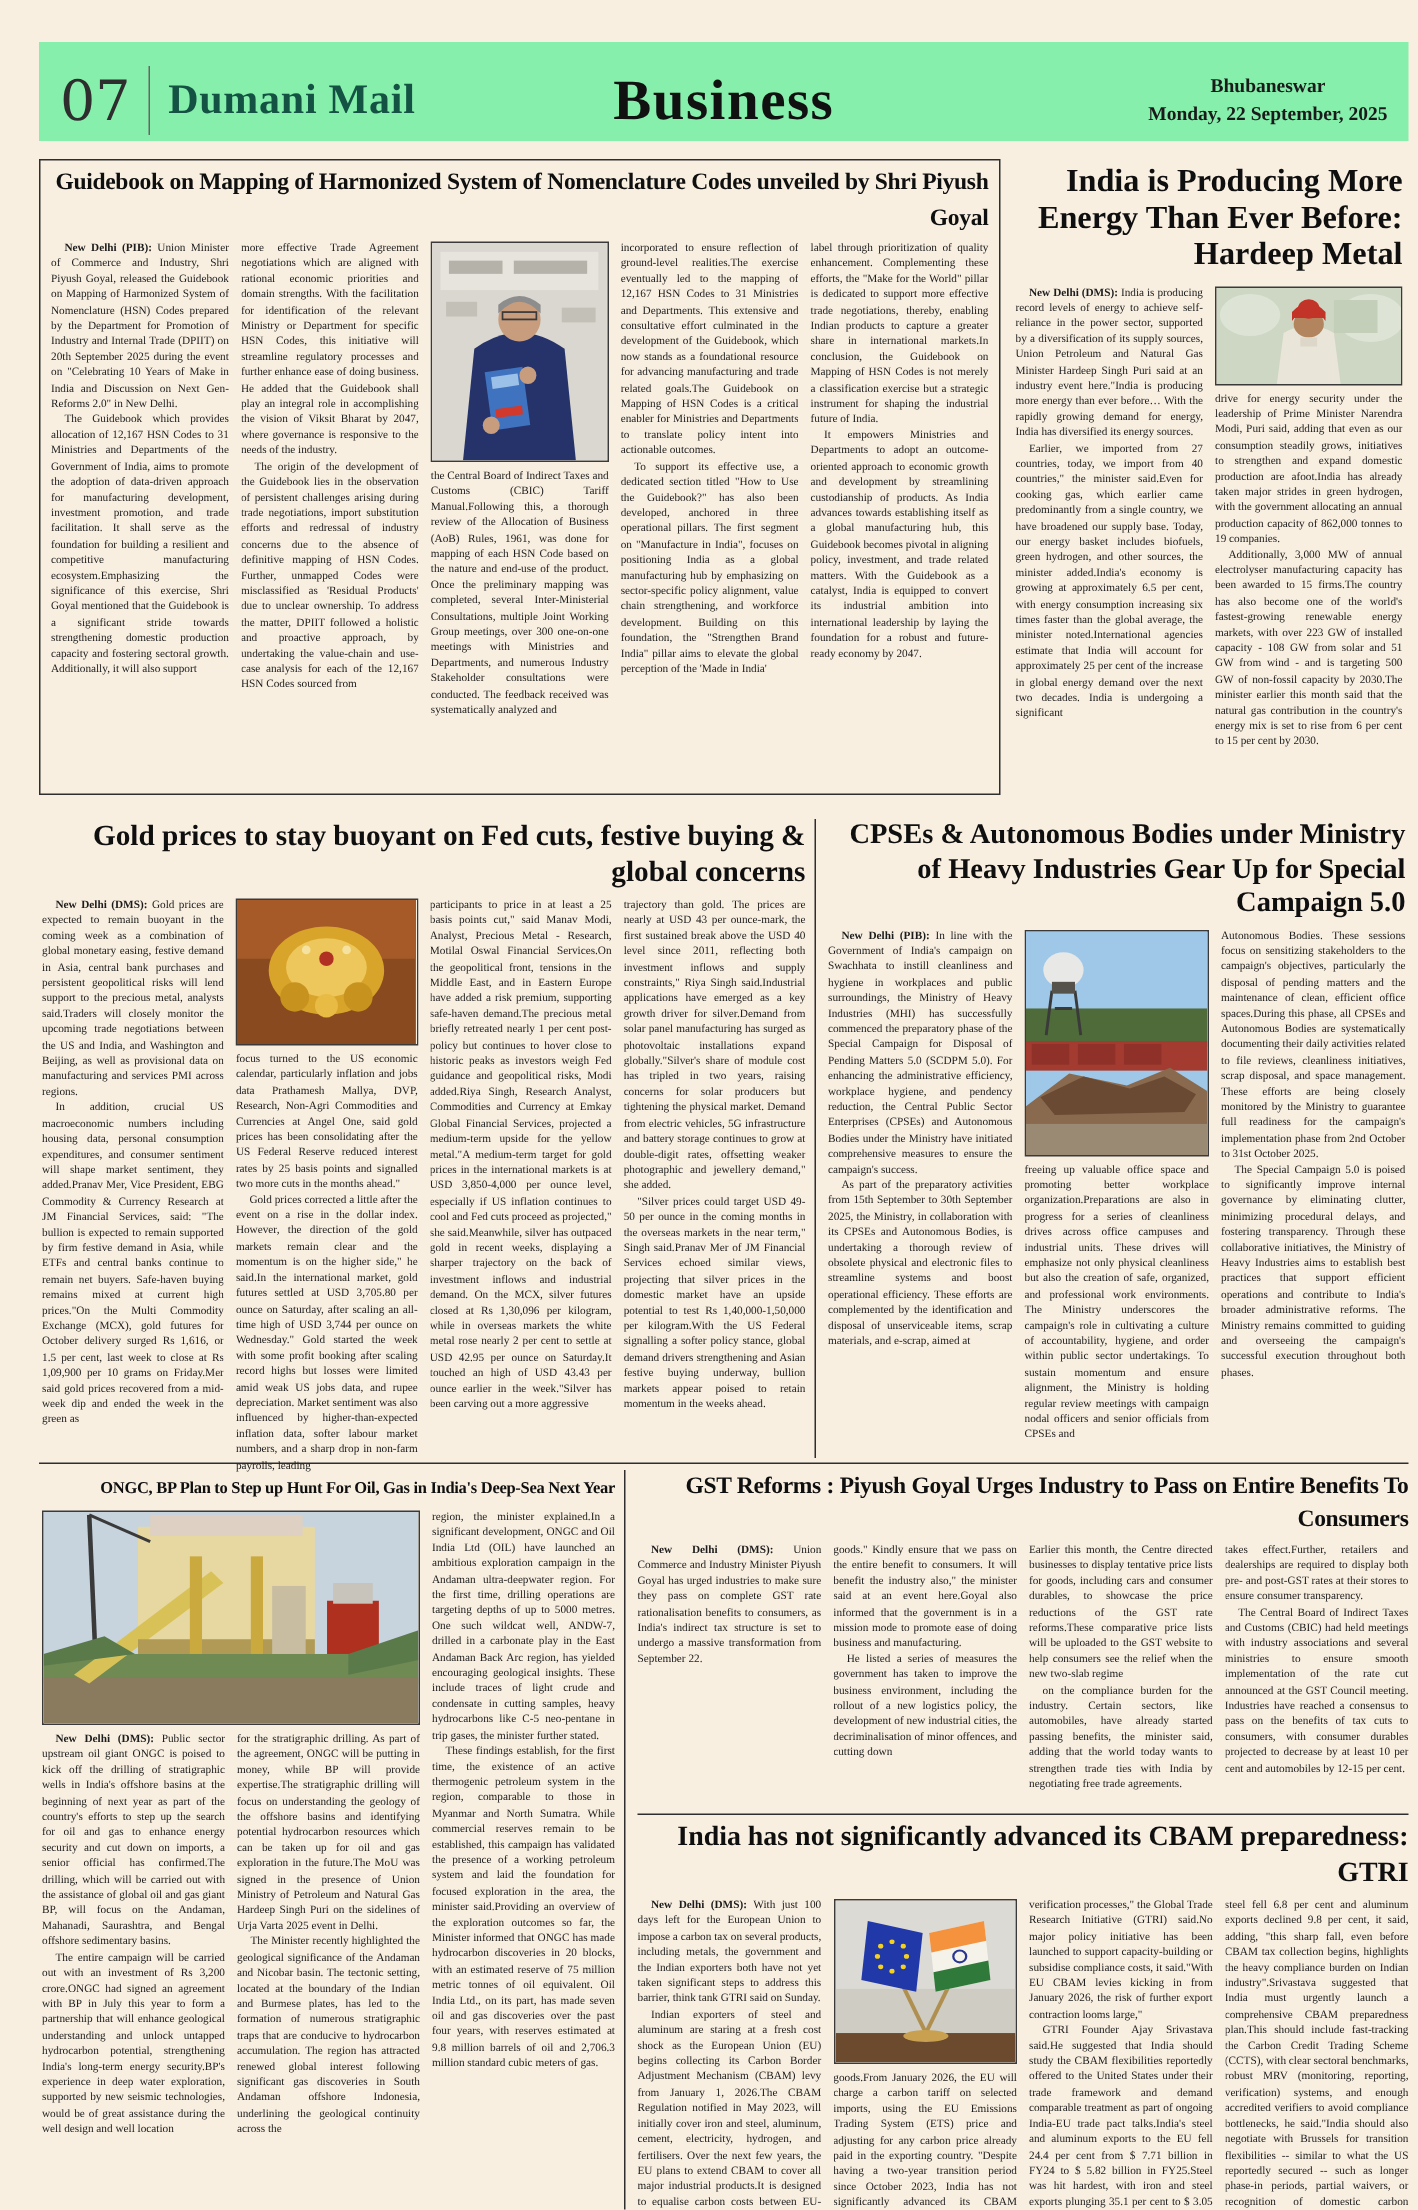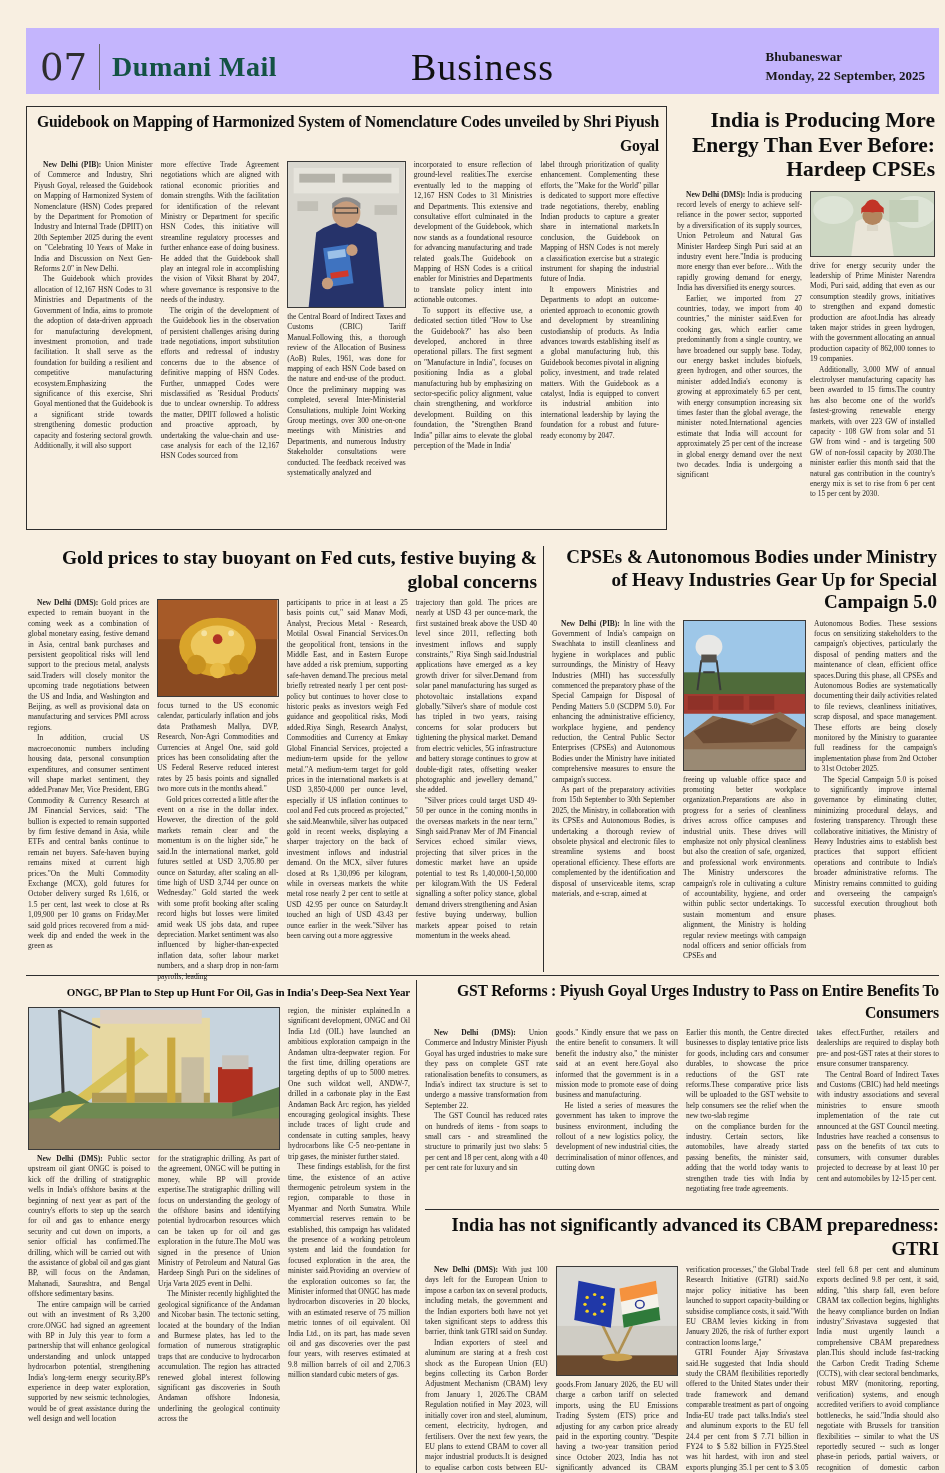--- a/index.html
+++ b/index.html
@@ -1,27 +1,27 @@
 <!DOCTYPE html>
 <html><head>
 <meta charset="utf-8">
 <style>
   *{margin:0;padding:0;box-sizing:border-box}
   html,body{width:945px;height:1473px;overflow:hidden}
   body{background:#f8efe1;color:#141414;font-family:"Liberation Serif","DejaVu Serif",serif}
   .page{padding:28px 6px 4px 26px}
 
   
-  .nphead{display:grid;grid-template-columns:1fr auto 1fr;align-items:center;background:#c4b5fd;height:66px;padding:16px 14px;margin-bottom:12px}
+  .nphead{display:grid;grid-template-columns:1fr auto 1fr;align-items:center;background:#86efac;height:66px;padding:16px 14px;margin-bottom:12px}
   .nphead-left{display:flex;align-items:center}
   .pgnum{font-size:37px;color:#2e2e2e;font-family:"DejaVu Serif",serif;font-weight:400}
   .vline{width:1px;height:46px;background:#666;margin:0 12px}
   .masthead{font-size:28px;font-weight:700;color:#145244;letter-spacing:.5px}
-  .section-title{text-align:center;font-size:38px;font-weight:400;letter-spacing:1px;color:#111}
-  .dateblock{justify-self:end;text-align:left;font-weight:700;font-size:13px;line-height:1.45;color:#1a1a1a}
+  .section-title{text-align:center;font-size:38px;font-weight:700;letter-spacing:1px;color:#111}
+  .dateblock{justify-self:end;text-align:center;font-weight:700;font-size:13px;line-height:1.45;color:#1a1a1a}
 
   
   .headline{font-weight:700;text-align:right;color:#0f0f0f}
   .cols{display:flex;gap:8px;overflow:hidden}
   .col{flex:1;overflow:hidden;text-align:justify;font-size:7.5px;line-height:10.4px;color:#1c1c1c}
   .col p{text-indent:9px}
   .col.cont p:first-child{text-indent:0}
   .dateline{font-weight:700}
   figure.photo{display:block;border:1px solid #3a3a3a;margin:1px 0 4px 0;overflow:hidden}
   figure.photo svg{display:block;width:100%;height:100%}
@@ -133,21 +133,21 @@
         <div class="col cont">
           <div>
               <p>label through prioritization of quality enhancement. Complementing these efforts, the "Make for the World" pillar is dedicated to support more effective trade negotiations, thereby, enabling Indian products to capture a greater share in international markets.In conclusion, the Guidebook on Mapping of HSN Codes is not merely a classification exercise but a strategic instrument for shaping the industrial future of India.</p>
               <p>It empowers Ministries and Departments to adopt an outcome-oriented approach to economic growth and development by streamlining custodianship of products. As India advances towards establishing itself as a global manufacturing hub, this Guidebook becomes pivotal in aligning policy, investment, and trade related matters. With the Guidebook as a catalyst, India is equipped to convert its industrial ambition into international leadership by laying the foundation for a robust and future-ready economy by 2047.</p>
             </div>
         </div>
       </div>
     </div>
 
     <div class="a2">
-      <div class="headline">India is Producing More Energy Than Ever Before: Hardeep CPSEs</div>
+      <div class="headline">India is Producing More Energy Than Ever Before: Hardeep Metal</div>
       <div class="cols">
         <div class="col">
           <p><span class="dateline">New Delhi (DMS):</span> <span>India is producing record levels of energy to achieve self-reliance in the power sector, supported by a diversification of its supply sources, Union Petroleum and Natural Gas Minister Hardeep Singh Puri said at an industry event here."India is producing more energy than ever before… With the rapidly growing demand for energy, India has diversified its energy sources.</span></p>
           <div>
               <p>Earlier, we imported from 27 countries, today, we import from 40 countries," the minister said.Even for cooking gas, which earlier came predominantly from a single country, we have broadened our supply base. Today, our energy basket includes biofuels, green hydrogen, and other sources, the minister added.India's economy is growing at approximately 6.5 per cent, with energy consumption increasing six times faster than the global average, the minister noted.International agencies estimate that India will account for approximately 25 per cent of the increase in global energy demand over the next two decades. India is undergoing a significant</p>
             </div>
         </div>
         <div class="col cont">
           <figure class="photo ph-puri">
             <svg viewBox="0 0 110 64" preserveAspectRatio="none">
@@ -307,23 +307,20 @@
       </div>
     </div>
 
     <div class="rightstack">
 
       <div class="gst">
         <div class="headline">GST Reforms : Piyush Goyal Urges Industry to Pass on Entire Benefits To Consumers</div>
         <div class="cols">
           <div class="col">
             <p><span class="dateline">New Delhi (DMS):</span> <span>Union Commerce and Industry Minister Piyush Goyal has urged industries to make sure they pass on complete GST rate rationalisation benefits to consumers, as India's indirect tax structure is set to undergo a massive transformation from September 22.</span></p>
-            <div>
-                <p>The GST Council has reduced rates on hundreds of items - from soaps to small cars - and streamlined the structure to primarily just two slabs: 5 per cent and 18 per cent, along with a 40 per cent rate for luxury and sin</p>
-              </div>
           </div>
           <div class="col cont">
             <div>
                 <p>goods." Kindly ensure that we pass on the entire benefit to consumers. It will benefit the industry also," the minister said at an event here.Goyal also informed that the government is in a mission mode to promote ease of doing business and manufacturing.</p>
                 <p>He listed a series of measures the government has taken to improve the business environment, including the rollout of a new logistics policy, the development of new industrial cities, the decriminalisation of minor offences, and cutting down</p>
               </div>
           </div>
           <div class="col cont">
             <div>
                 <p>Earlier this month, the Centre directed businesses to display tentative price lists for goods, including cars and consumer durables, to showcase the price reductions of the GST rate reforms.These comparative price lists will be uploaded to the GST website to help consumers see the relief when the new two-slab regime</p>

